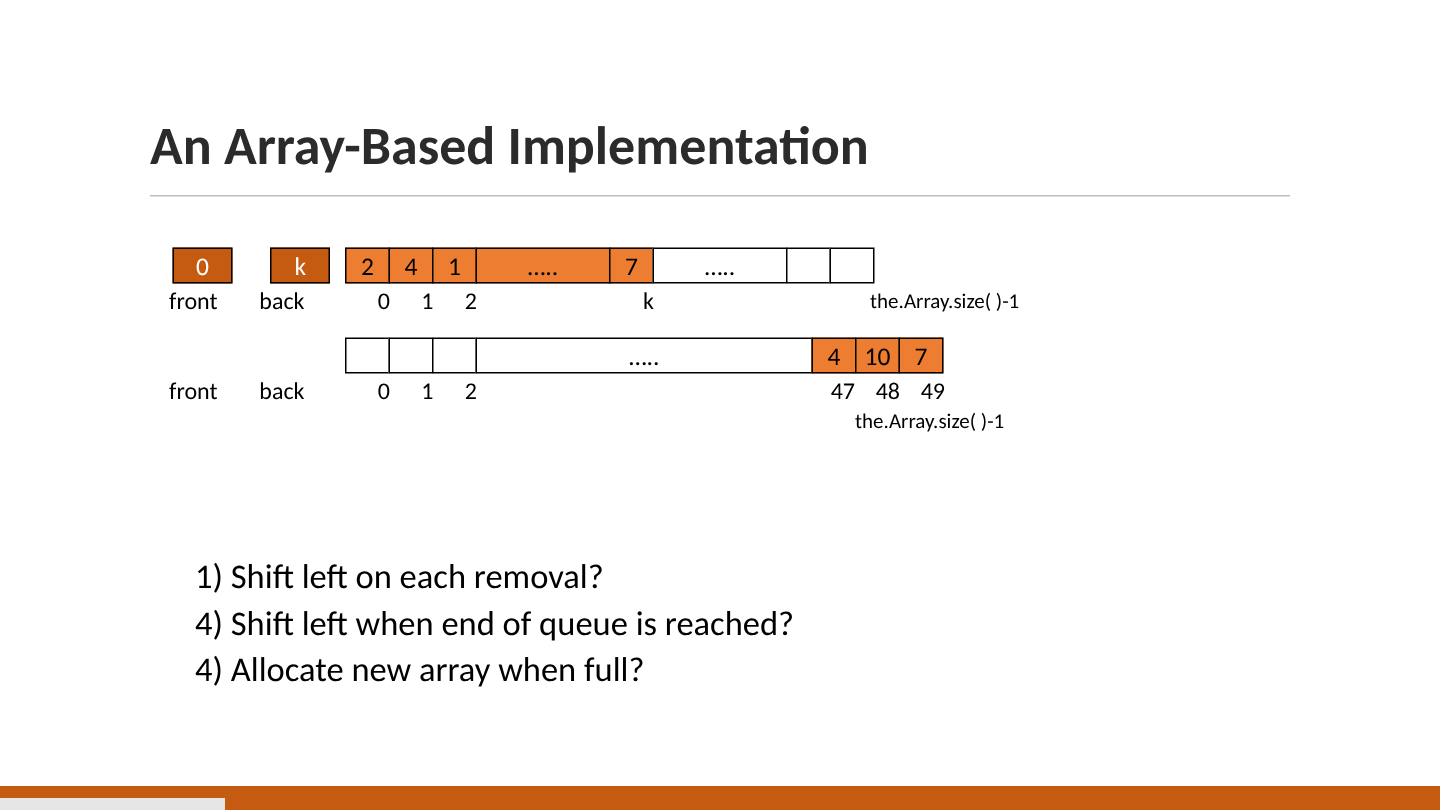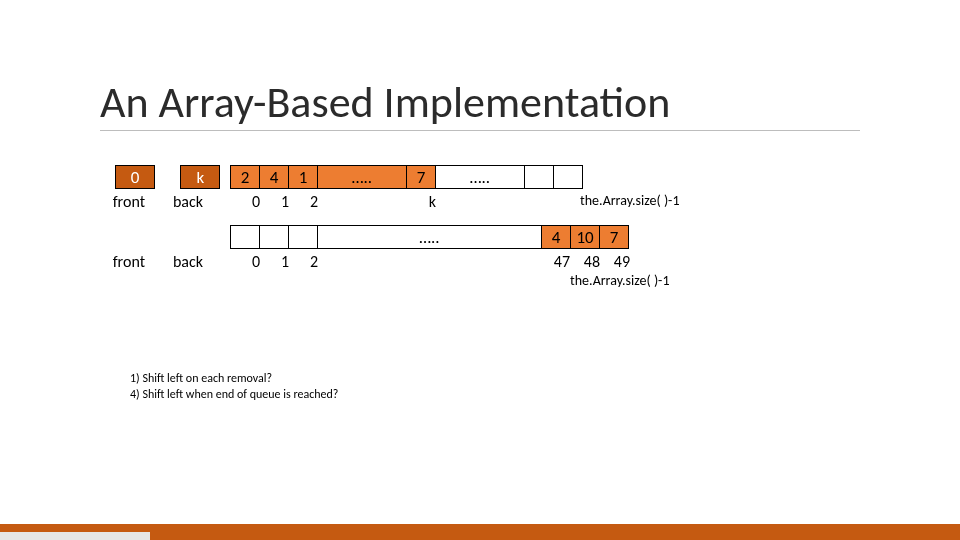--- a/index.html
+++ b/index.html
@@ -1,25 +1,25 @@
 <!DOCTYPE html>
 <html><head>
 <meta charset="utf-8">
 <style>
 html,body{margin:0;padding:0;width:960px;height:540px;background:#fff;font-family:"Segoe UI",Calibri,Arial,sans-serif;color:#000;overflow:hidden}
 .slide{position:relative;width:960px;height:540px}
-.title{position:absolute;left:100px;top:75px;font-size:44px;font-weight:400;color:#2b2b2b}
+.title{position:absolute;left:100px;top:75px;font-size:36px;font-weight:700;color:#2b2b2b}
 .hr{position:absolute;left:100px;top:130px;width:760px;height:1px;background:#bdbdbd}
 .cell{border:1px solid #000;font-size:17px;text-align:center;line-height:24px;height:24px;box-sizing:border-box;display:inline-block;vertical-align:top}
 .orange{background:#c55a11;color:#fff}
 .orange-b{background:#ed7d31;color:#000}
 .white{background:#fff;color:#000}
 .lbl{font-size:16px;text-align:right;position:absolute}
 .note{font-size:14px;position:absolute}
-.body{font-size:12px;line-height:1.35;position:absolute;left:130px;top:370px}
+.body{font-size:23px;line-height:1.35;position:absolute;left:130px;top:370px}
 .footer{position:absolute;left:0;bottom:0;width:960px;height:16px;background:#c55a11}
 .inner{position:absolute;left:0;bottom:0;height:8px;width:150px;background:#e6e6e6}
 </style>
 </head>
 <body>
 <div class="slide">
 
 <div class="title">An Array-Based Implementation</div>
 <div class="hr"></div>
 
@@ -50,19 +50,20 @@
 <div class="lbl" style="left:259px;top:252px;width:30px">1</div>
 <div class="lbl" style="left:288px;top:252px;width:30px">2</div>
 <div class="lbl" style="left:540px;top:252px;width:30px">47</div>
 <div class="lbl" style="left:570px;top:252px;width:30px">48</div>
 <div class="lbl" style="left:600px;top:252px;width:30px">49</div>
 <div class="note" style="left:570px;top:272px">the.Array.size( )-1</div>
 
 <div class="body">
   <div>1) Shift left on each removal?</div>
   <div>4) Shift left when end of queue is reached?</div>
+  <div>4) Allocate new array when full?</div>
 </div>
 
 <div class="footer">
       <div class="inner"></div>
     </div>
 
 </div>
 
 </body></html>

